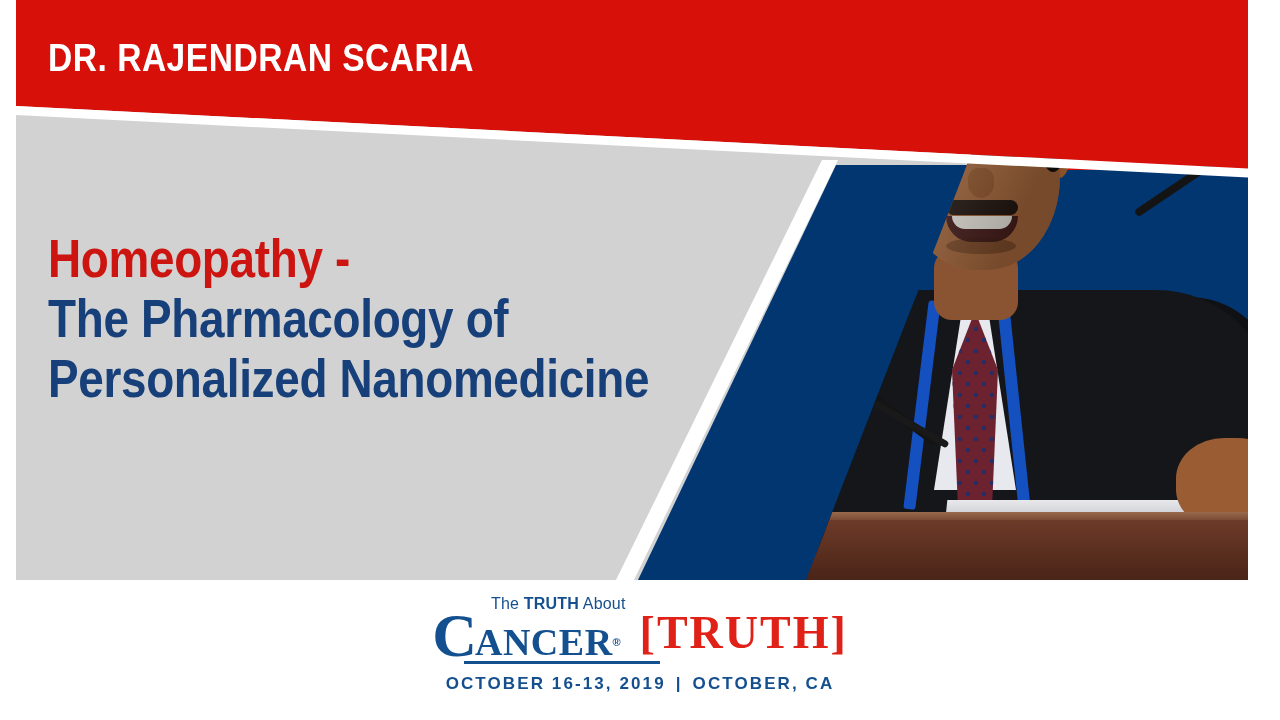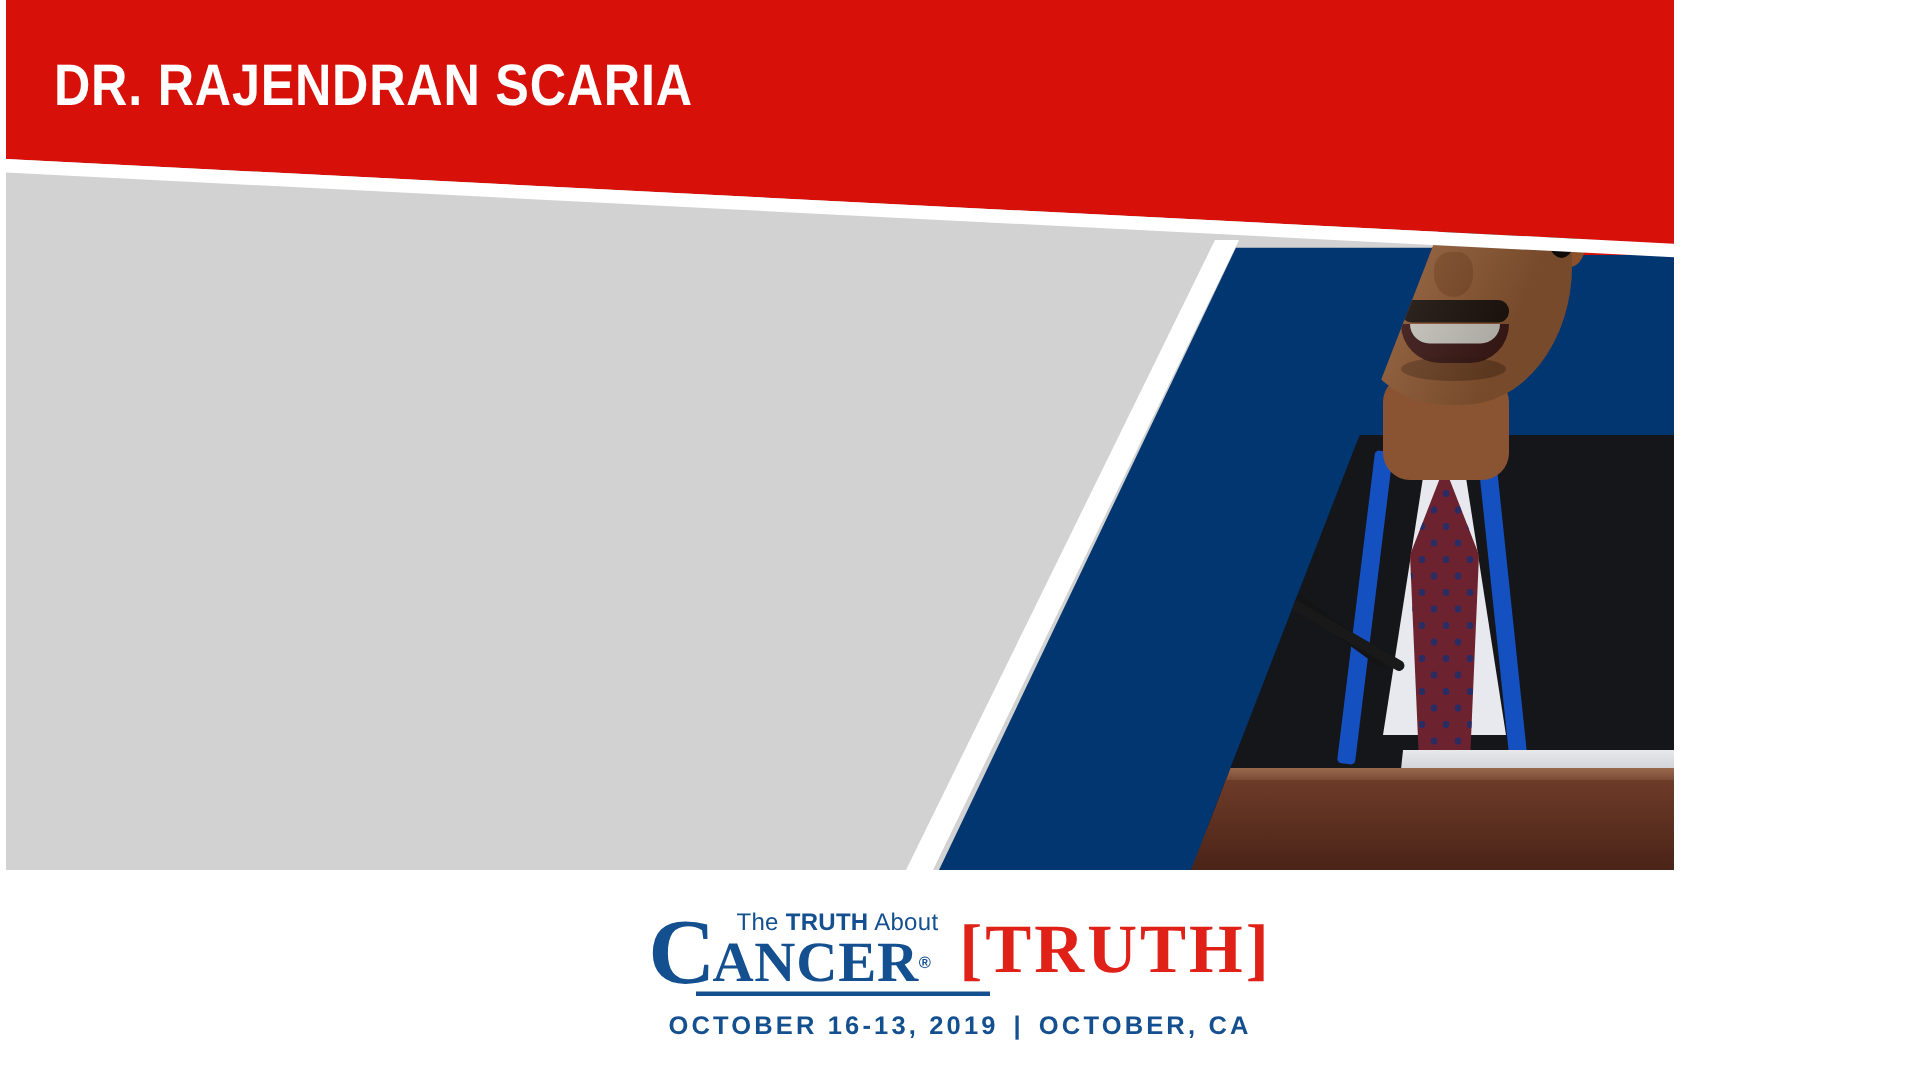--- a/index.html
+++ b/index.html
@@ -3,21 +3,21 @@
 <meta charset="utf-8">
 <title>TTAC Live Speaker Card</title>
 <style>
   * { margin:0; padding:0; box-sizing:border-box; }
   html,body { width:1280px; height:720px; overflow:hidden; background:#ffffff;
               font-family:"Liberation Sans", sans-serif; }
 
   .card { position:relative; width:1280px; height:720px; background:#ffffff; overflow:hidden; }
 
   
-  .stage { position:absolute; left:4px; top:0; width:1112px; height:580px; overflow:hidden; background:#ffffff; }
+  .stage { position:absolute; left:16px; top:0; width:1232px; height:580px; overflow:hidden; background:#ffffff; }
 
   
   .gray-panel { position:absolute; left:0; top:0; width:1280px; height:580px; background:#d2d2d2; }
 
   
   .navy-panel { position:absolute; left:0; top:0; width:1280px; height:580px; background:#023670;
                 clip-path:polygon(622px 580px, 820px 165px, 1280px 165px, 1280px 580px); }
 
   
   .white-diagonal { position:absolute; left:0; top:0; width:1280px; height:580px; background:#ffffff;
@@ -137,21 +137,21 @@
 
   .ttac-logo { position:relative; height:60px; display:flex; align-items:flex-end; }
   .big-c { font-family:"Liberation Serif", serif; font-weight:bold; font-size:62px; line-height:50px;
            color:#14508f; }
   .logo-right { display:flex; flex-direction:column; align-items:flex-start; margin-left:-2px; }
   .truth-line { font-size:16px; line-height:17px; color:#14508f; letter-spacing:.2px;
                 white-space:nowrap;margin-left:16px; }
   .truth-line .thin { font-weight:normal; }
   .truth-line .bold { font-weight:bold; }
   .cancer-word { font-family:"Liberation Serif", serif; font-weight:bold; font-size:38px; line-height:36px;
-                 color:#14508f; letter-spacing:.5px; white-space:nowrap; }
+                 color:#14508f; letter-spacing:.5px; white-space:nowrap;margin-top:12px; }
   .reg { font-family:"Liberation Sans", sans-serif; font-size:11px; vertical-align:bottom; }
   .logo-underline { position:absolute; left:32px; bottom:-4px; width:196px; height:3px; background:#14508f; }
 
   .live-stamp { font-family:"Liberation Serif", serif; font-weight:bold; font-size:46px; line-height:46px;
                 color:#e02118; letter-spacing:2px; white-space:nowrap; position:relative; top:-4px; }
 
   .event-line { position:absolute; left:0; top:94px; width:1280px; text-align:center;
                 color:#14508f; font-size:17px; font-weight:bold; letter-spacing:2.1px; }
   .event-sep { display:inline-block; padding:0 10px; }
 </style>
@@ -211,20 +211,25 @@
       <div class="ph-layer mic-head1"></div>
       <div class="ph-layer podium-top"></div>
       <div class="ph-layer podium"></div>
     </div>
 
     <div class="red-band"></div>
     <div class="red-underline"></div>
 
     <div class="speaker-name">DR. RAJENDRAN SCARIA</div>
 
+    <div class="headline">
+      <span class="line line-red">Homeopathy -</span>
+      <span class="line line-navy">The Pharmacology of</span>
+      <span class="line line-navy">Personalized Nanomedicine</span>
+    </div>
   </div>
 
   <div class="footer">
 
     <div class="logo-row">
 
       <div class="ttac-logo">
         <span class="big-c">C</span>
         <span class="logo-right">
           <span class="truth-line"><span class="thin">The </span><span class="bold">TRUTH</span><span class="thin"> About</span></span>

